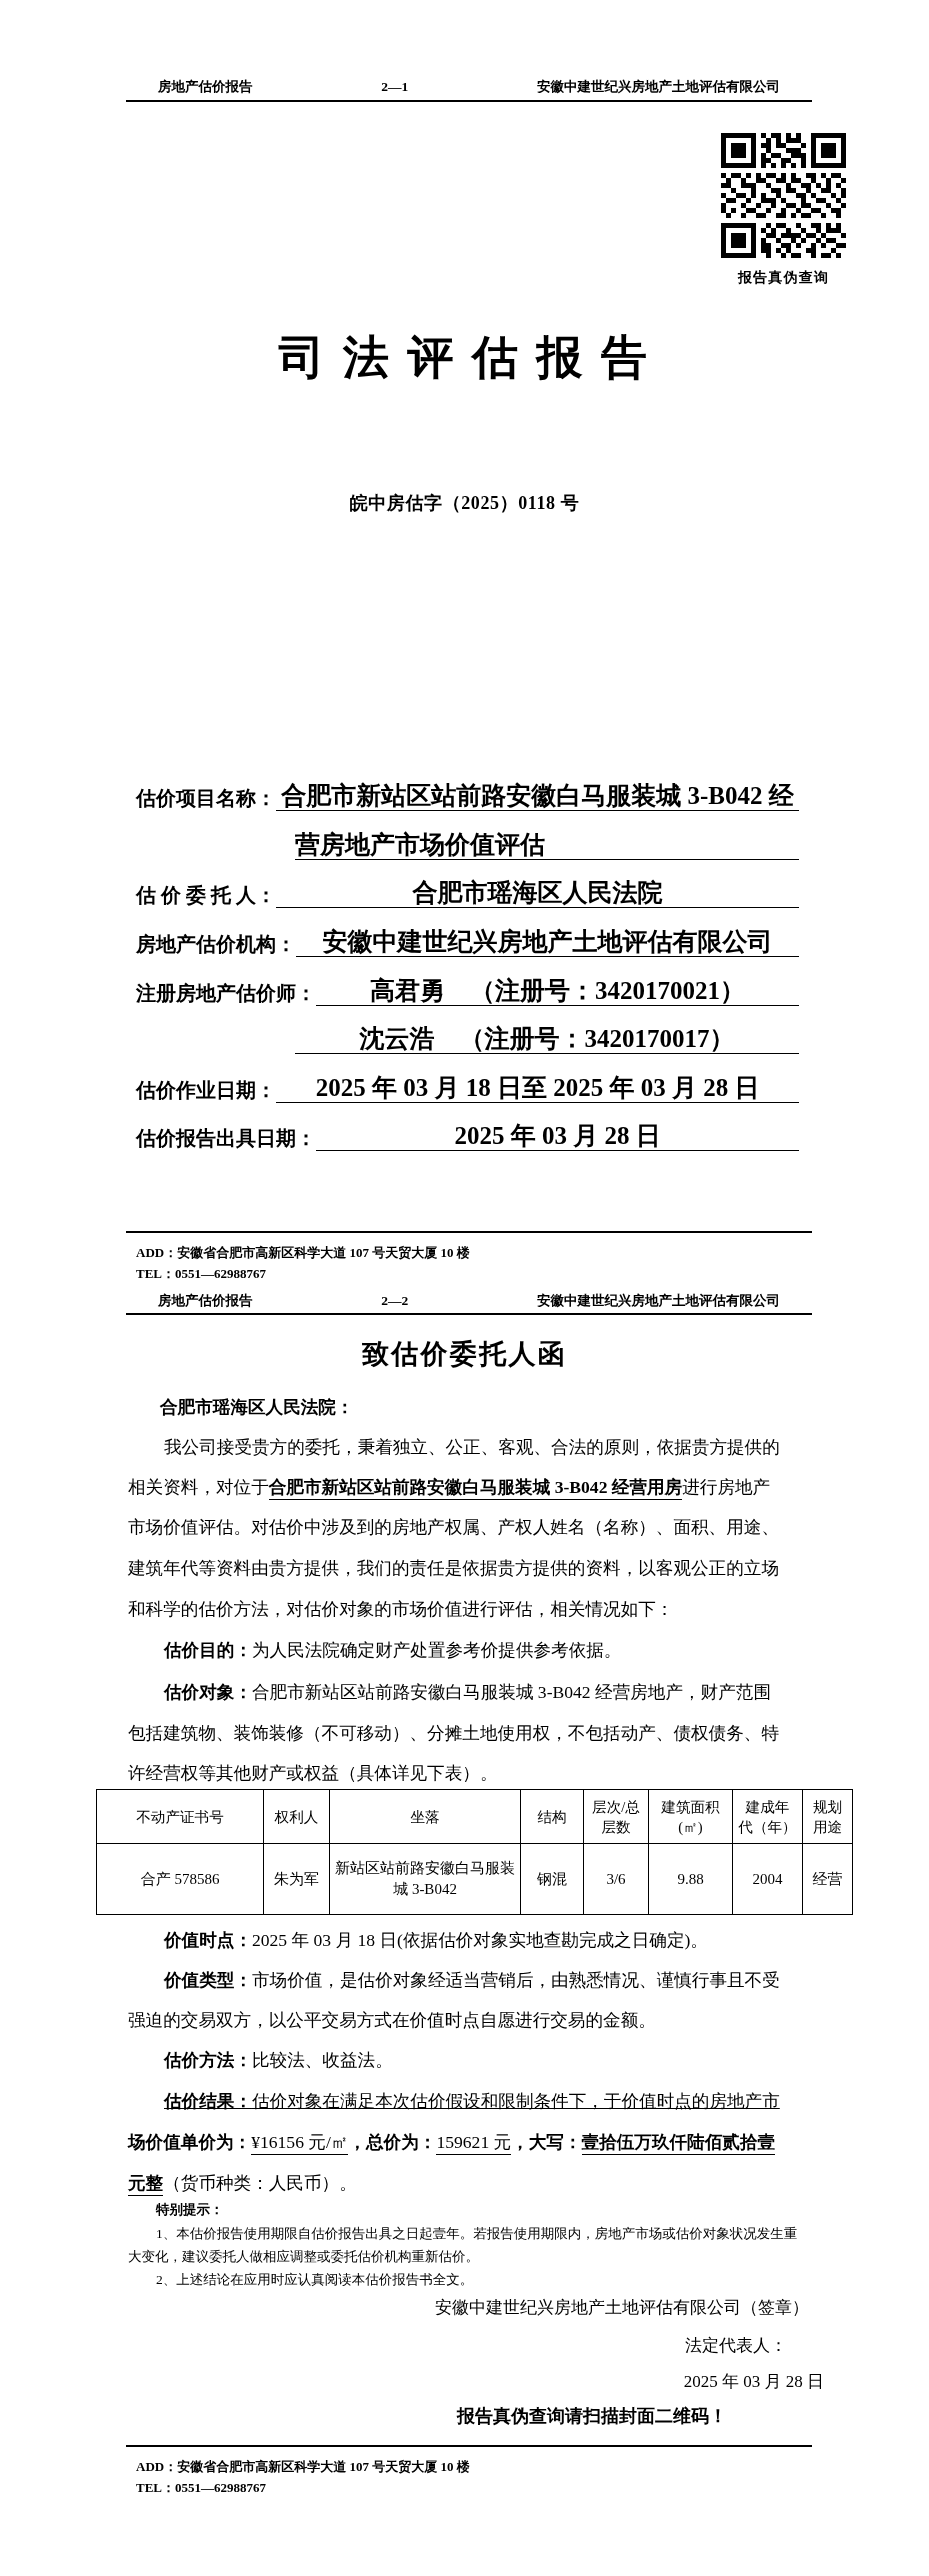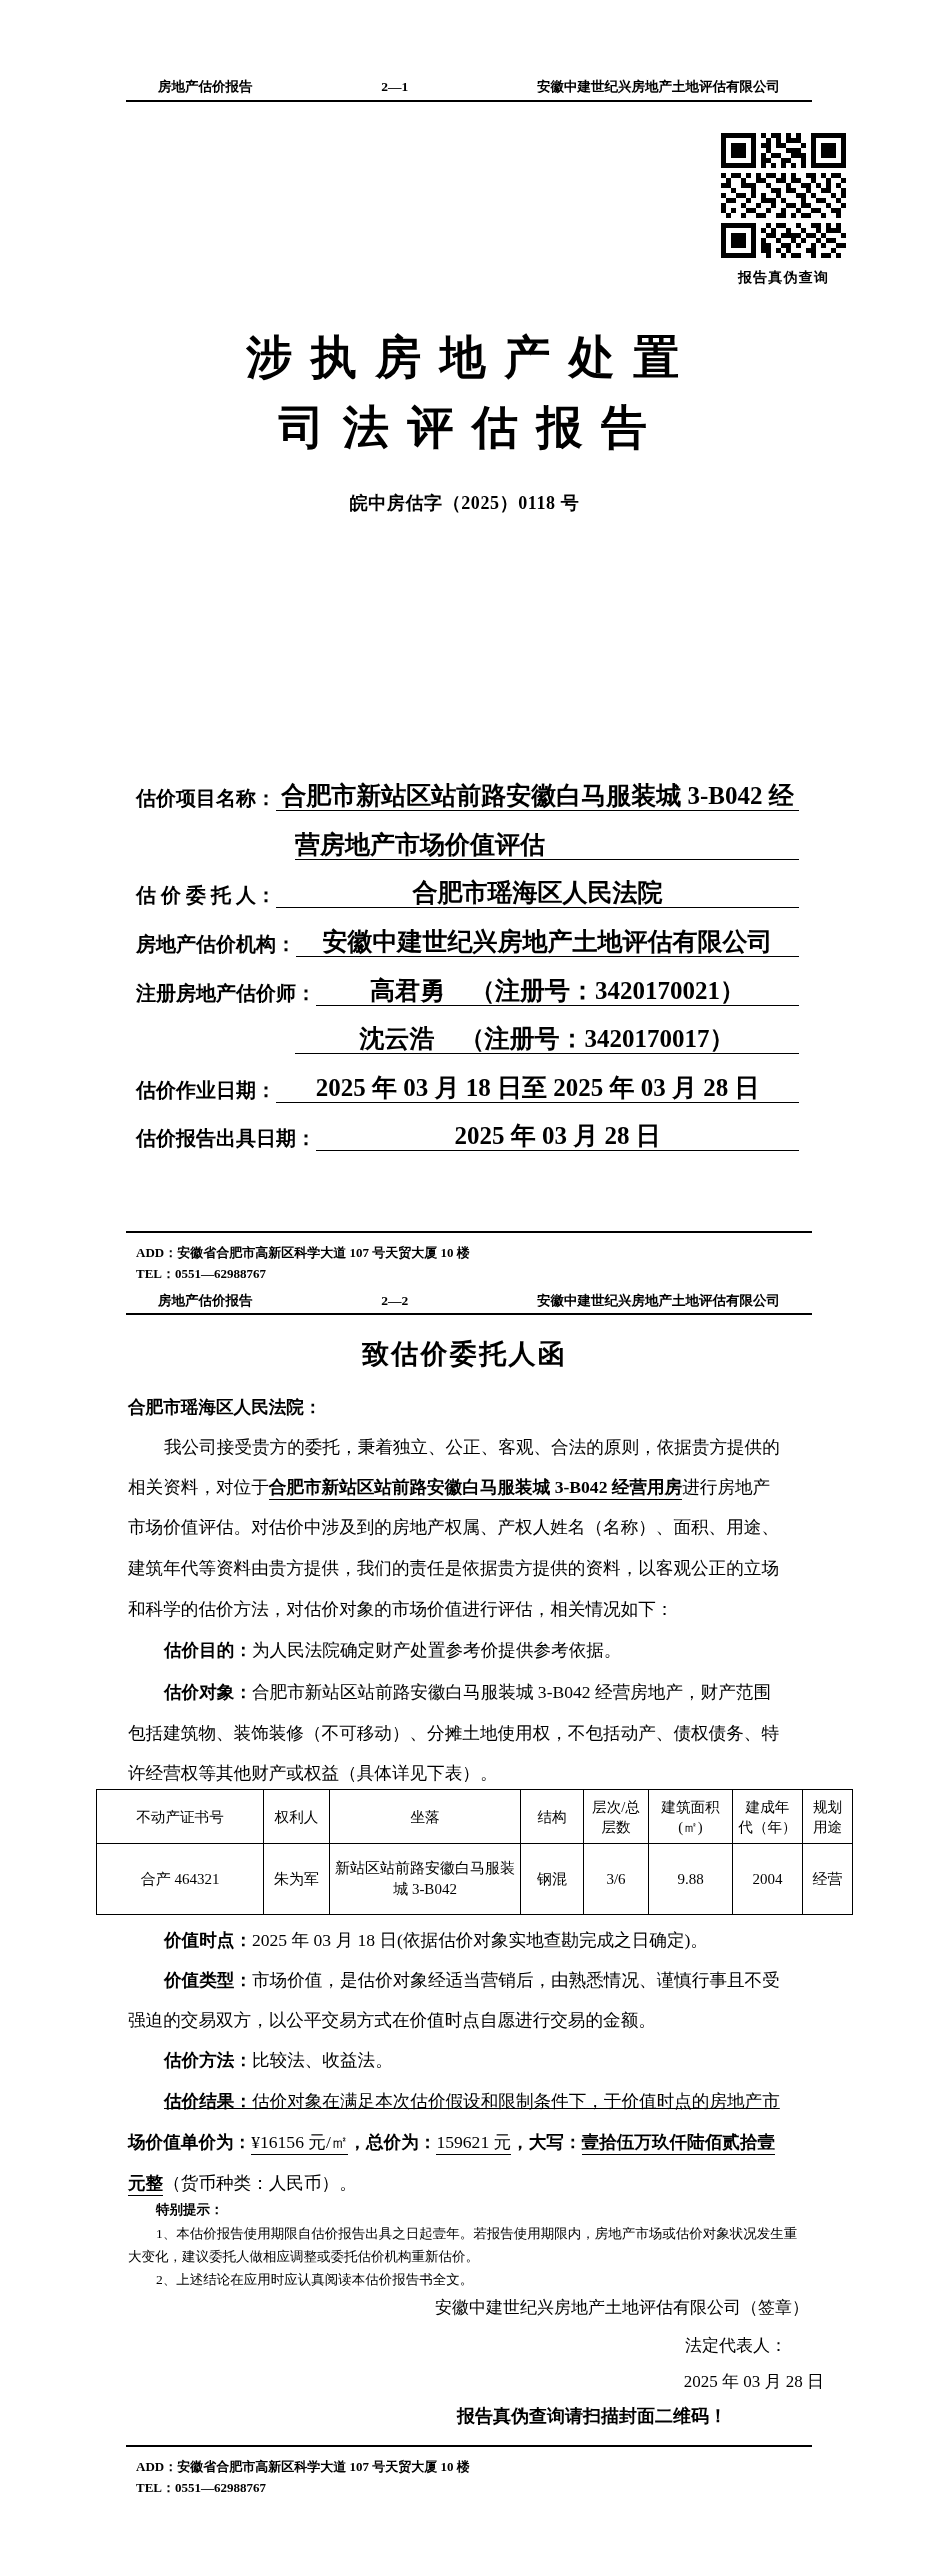--- a/index.html
+++ b/index.html
@@ -99,21 +99,20 @@
                  M8 21h1v2H8z M11 21h1v1h-1z M14 21h1v1h-1z M16 21h1v1h-1z M19 21h1v1h-1z M21 21h2v1h-2z
                  M9 22h1v1H9z M12 22h2v1h-2z M15 22h1v1h-1z M18 22h1v1h-1z M20 22h1v1h-1z M23 22h2v1h-2z
                  M8 23h2v1H8z M11 23h1v1h-1z M13 23h1v1h-1z M17 23h2v1h-2z M22 23h1v1h-1z
                  M9 24h1v1H9z M12 24h1v1h-1z M14 24h2v1h-2z M18 24h1v1h-1z M20 24h2v1h-2z M23 24h1v1h-1z"></path>
       </g>
     </svg>
     <div class="qrcap">报告真伪查询</div>
   </div>
 
   <div class="bigtitle">
-    <div>涉 执 房 地 产 处 置</div>
     <div>司 法 评 估 报 告</div>
   </div>
 
   <div class="docno">皖中房估字（2025）0118 号</div>
 
   <div class="frow" style="top:782px;">
     <span class="flabel">估价项目名称：</span>
     <span class="fvalue">合肥市新站区站前路安徽白马服装城 3-B042 经</span>
   </div>
   <div class="frow cont" style="top:831px;">
@@ -149,21 +148,21 @@
 
   <div class="runhead" style="top:1292px;">
     <span>房地产估价报告</span>
     <span>2—2</span>
     <span>安徽中建世纪兴房地产土地评估有限公司</span>
   </div>
   <div class="rule" style="top:1313px;"></div>
 
   <div class="lettertitle">致估价委托人函</div>
 
-  <div class="bline salut" style="top:1396px;">合肥市瑶海区人民法院：</div>
+  <div class="bline salut" style="top:1396px;margin-left:32px;">合肥市瑶海区人民法院：</div>
 
   <div class="bline indent" style="top:1436px;">我公司接受贵方的委托，秉着独立、公正、客观、合法的原则，依据贵方提供的</div>
   <div class="bline" style="top:1476px;">
     <span>相关资料，对位于</span><span class="bu">合肥市新站区站前路安徽白马服装城 3-B042 经营用房</span><span>进行房地产</span>
   </div>
   <div class="bline" style="top:1516px;">市场价值评估。对估价中涉及到的房地产权属、产权人姓名（名称）、面积、用途、</div>
   <div class="bline" style="top:1598px;">和科学的估价方法，对估价对象的市场价值进行评估，相关情况如下：</div>
   <div class="bline" style="top:1557px;">建筑年代等资料由贵方提供，我们的责任是依据贵方提供的资料，以客观公正的立场</div>
 
   <div class="bline indent" style="top:1639px;">
@@ -195,21 +194,21 @@
       <th class="pre">层次/总
 层数</th>
       <th class="pre">建筑面积
 (㎡)</th>
       <th class="pre">建成年
 代（年）</th>
       <th class="pre">规划
 用途</th>
     </tr>
     <tr>
-      <td>合产 464321</td>
+      <td>合产 578586</td>
       <td>朱为军</td>
       <td class="pre">新站区站前路安徽白马服装
 城 3-B042</td>
       <td>钢混</td>
       <td>3/6</td>
       <td>9.88</td>
       <td>2004</td>
       <td>经营</td>
     </tr>
   </tbody>

